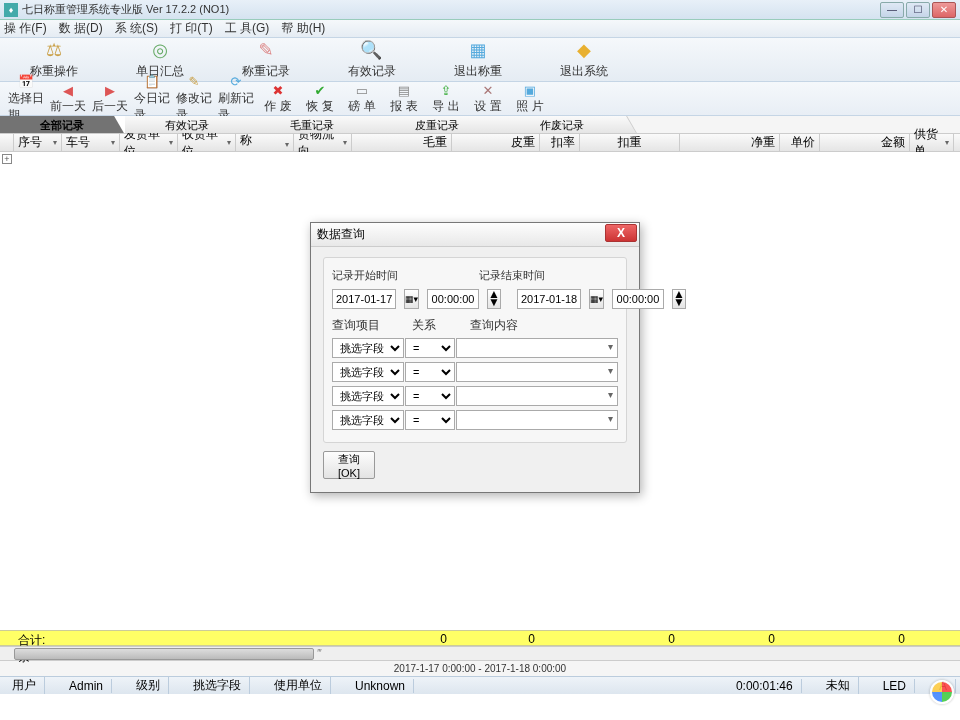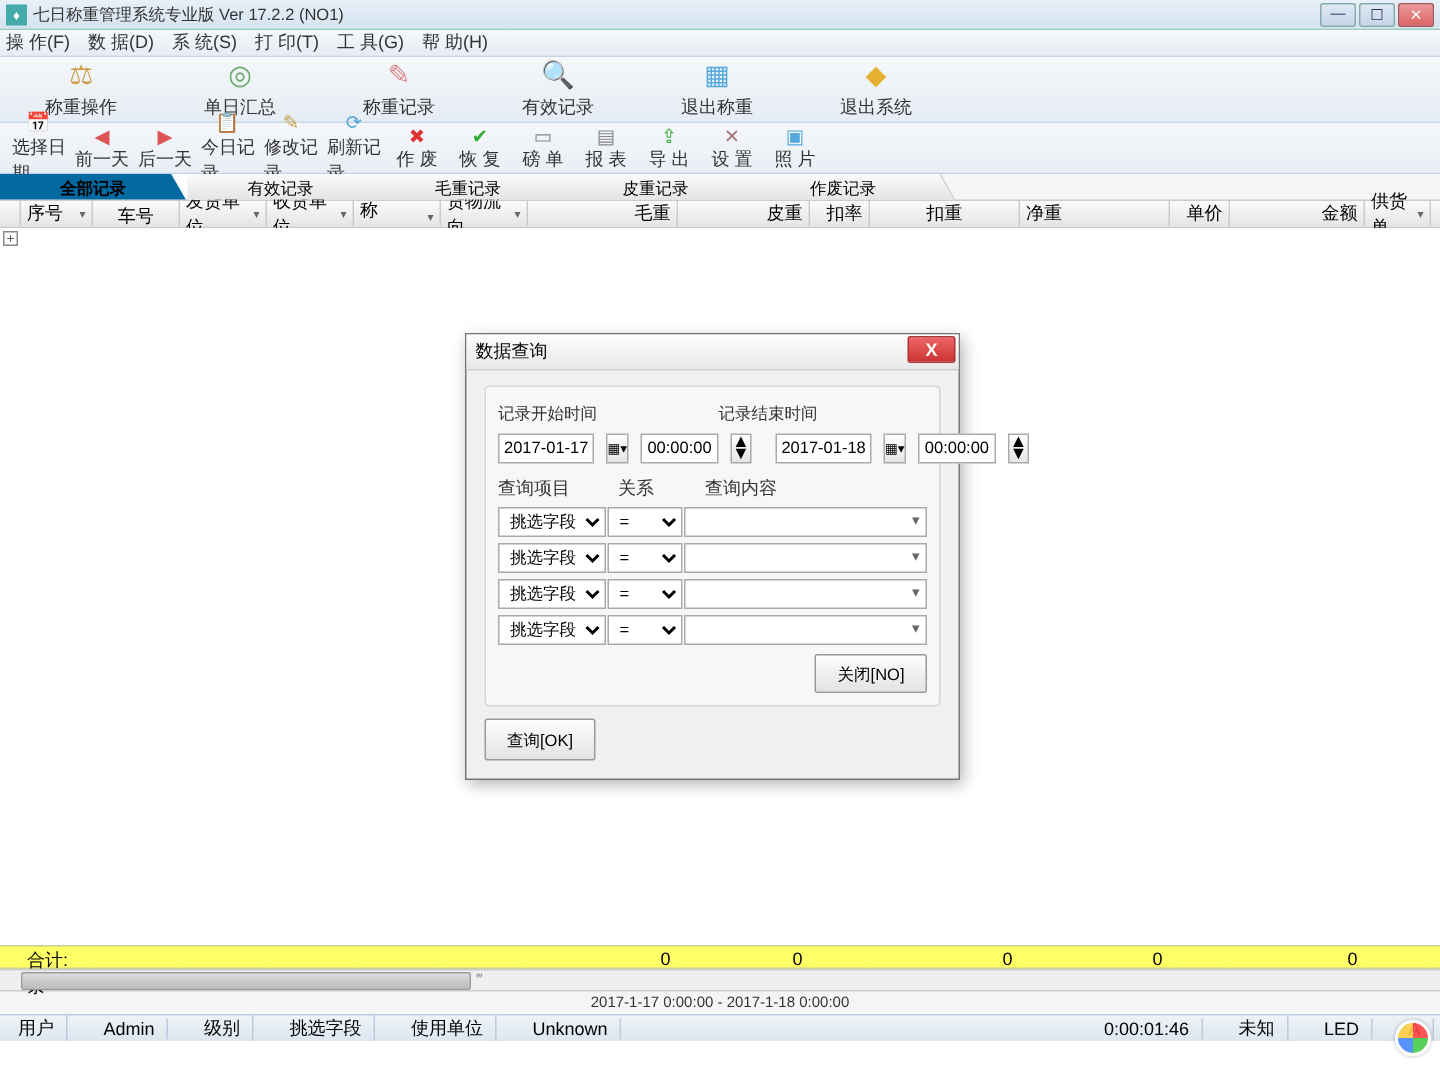--- a/index.html
+++ b/index.html
@@ -18,21 +18,21 @@
 .maintoolbar { height: 44px; background: linear-gradient(#f5f8fb,#e5ecf3); display: flex; align-items: center; padding: 2px 30px; gap: 58px; border-bottom: 1px solid #c5d5e5; }
 .maintoolbar .tbitem { display: flex; flex-direction: column; align-items: center; gap: 2px; font-size: 11px; color: #333; cursor: default; }
 .maintoolbar .tbitem .ico { width: 22px; height: 22px; display: flex; align-items: center; justify-content: center; font-size: 18px; }
 
 .subtoolbar { height: 34px; background: linear-gradient(#f5f8fb,#e8eef5); display: flex; align-items: center; padding: 0 8px; gap: 6px; border-bottom: 1px solid #c5d5e5; }
 .subtoolbar .stitem { display: flex; flex-direction: column; align-items: center; font-size: 11px; color: #333; cursor: default; width: 36px; }
 .subtoolbar .stitem .sico { width: 16px; height: 16px; display: flex; align-items: center; justify-content: center; font-size: 13px; }
 
 .tabs { height: 18px; background: #f5f5f5; display: flex; border-bottom: 1px solid #ccc; }
 .tabs .tab { padding: 2px 40px; border-right: 1px solid #ccc; font-size: 11px; background: linear-gradient(#fafafa,#e5e5e5); position: relative; }
-.tabs .tab.active { background: #0369a1; font-weight: bold; }
+.tabs .tab.active { background: #737373; font-weight: bold; }
 .tabs .tab::after { content: ""; position: absolute; right: -8px; top: 0; bottom: 0; width: 12px; background: linear-gradient(#fafafa,#e5e5e5); transform: skewX(30deg); border-right: 1px solid #ccc; }
 .tabs .tab.active::after { background: #fff; }
 
 .gridhead { height: 18px; background: linear-gradient(#fafafa,#e5e5e5); display: flex; border-bottom: 1px solid #ccc; font-size: 11px; }
 .gridhead .gh { border-right: 1px solid #ccc; padding: 2px 4px; display: flex; align-items: center; justify-content: space-between; }
 .gridhead .gh .arr { font-size: 8px; color: #666; }
 .gridbody { height: 478px; background: #fff; position: relative; }
 .gridbody .plus { position: absolute; left: 2px; top: 2px; width: 10px; height: 10px; border: 1px solid #888; font-size: 9px; line-height: 9px; text-align: center; color: #555; }
 
 .totalsrow { height: 16px; background: #ffff66; display: flex; border-top: 1px solid #cc9; border-bottom: 1px solid #cc9; font-size: 11px; }
@@ -72,21 +72,21 @@
 .dialog .headrow span:nth-child(2){ width: 50px; }
 .dialog .headrow span:nth-child(3){ flex: 1; }
 .dialog .qrow { display: flex; gap: 1px; margin-bottom: 4px; }
 .dialog .qrow select.field { width: 72px; }
 .dialog .qrow select.rel { width: 50px; }
 .dialog .qrow .content { flex: 1; height: 20px; border: 1px solid #aaa; background: #fff; position: relative; }
 .dialog .qrow .content::after { content: "▾"; position: absolute; right: 4px; top: 2px; font-size: 10px; color: #666; }
 .dialog .btnrow { display: flex; justify-content: flex-end; margin-top: 6px; }
 .dialog .btn { height: 26px; padding: 0 14px; border: 1px solid #999; background: linear-gradient(#fdfdfd,#e3e3e3); font-size: 11px; border-radius: 2px; }
 .dialog .okrow { margin-top: 8px; }
-.dialog .okrow .btn { width: 74px; height: 28px; }
+.dialog .okrow .btn { width: 52px; height: 28px; }
 </style>
 </head>
 <body>
 
 <div class="titlebar">
   <span class="app-icon">♦</span>
   <span class="title">七日称重管理系统专业版 Ver 17.2.2 (NO1)</span>
   <div class="winbtns">
     <div class="winbtn">—</div>
     <div class="winbtn">☐</div>
@@ -192,21 +192,21 @@
     <div class="tab">皮重记录</div>
     <div class="tab">作废记录</div>
   </div>
 
 <div class="gridhead" id="gridhead">
     <div class="gh" style="width: 14px;"></div>
     <div class="gh" style="width: 48px;">
       <span>序号</span>
       <span class="arr">▾</span>
     </div>
-    <div class="gh" style="width: 58px; flex-direction: column;">
+    <div class="gh" style="width: 58px;">
       <span>车号</span>
       <span class="arr">▾</span>
     </div>
     <div class="gh" style="width: 58px;">
       <span>发货单位</span>
       <span class="arr">▾</span>
     </div>
     <div class="gh" style="width: 58px;">
       <span>收货单位</span>
       <span class="arr">▾</span>
@@ -224,21 +224,21 @@
     </div>
     <div class="gh" style="width: 88px; justify-content: flex-end;">
       <span>皮重</span>
     </div>
     <div class="gh" style="width: 40px; justify-content: flex-end;">
       <span>扣率</span>
     </div>
     <div class="gh" style="width: 100px; justify-content: center;">
       <span>扣重</span>
     </div>
-    <div class="gh" style="width: 100px; justify-content: flex-start;">
+    <div class="gh" style="width: 100px; justify-content: flex-end;">
       <span>净重</span>
     </div>
     <div class="gh" style="width: 40px; justify-content: flex-end;">
       <span>单价</span>
     </div>
     <div class="gh" style="width: 90px; justify-content: flex-end;">
       <span>金额</span>
     </div>
     <div class="gh" style="width: 44px;">
       <span>供货单</span>
@@ -348,21 +348,18 @@
             <select class="rel"><option>=</option></select>
             <div class="content"></div>
           </div>
           <div class="qrow">
             <select class="field"><option>挑选字段</option></select>
             <select class="rel"><option>=</option></select>
             <div class="content"></div>
           </div>
         </div>
 
-      <div class="btnrow">
-        <button class="btn">关闭[NO]</button>
-      </div>
     </div>
     <div class="okrow">
       <button class="btn">查询[OK]</button>
     </div>
   </div>
 </div>
 
 </body></html>

